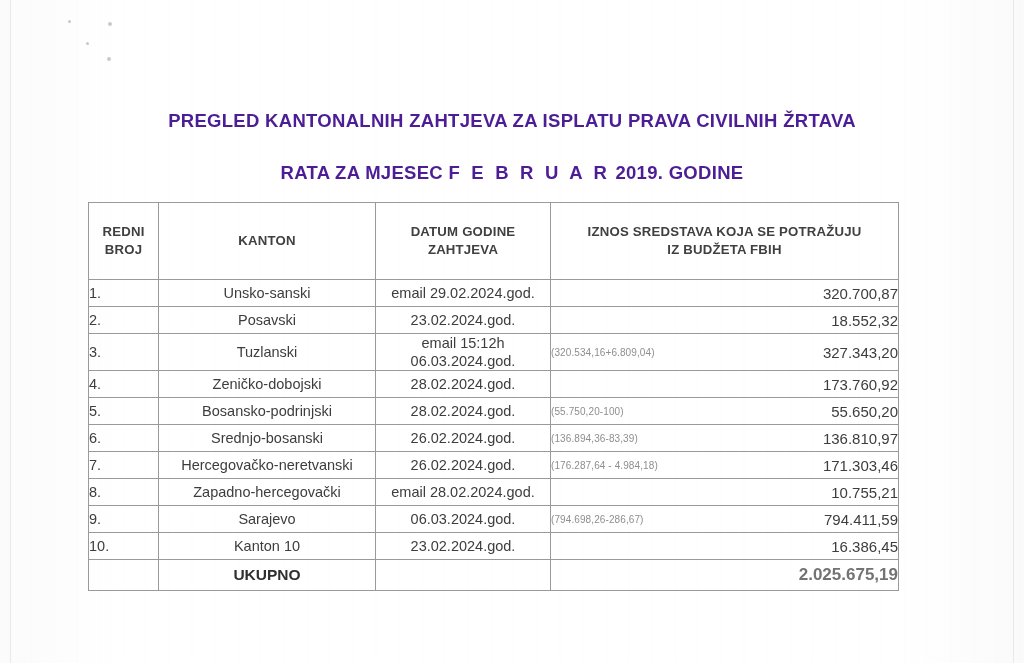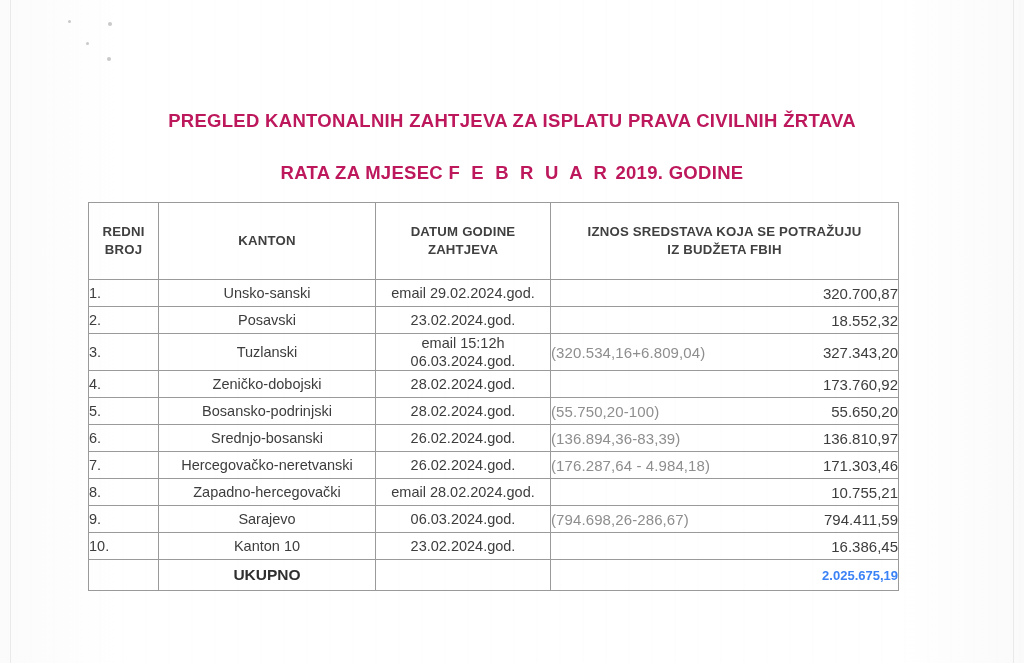--- a/index.html
+++ b/index.html
@@ -57,21 +57,21 @@
     width: 1024px;
     height: 663px;
   }
 
   
   .doc-title {
     position: absolute;
     left: 0;
     width: 1024px;
     text-align: center;
-    color: #be185d;
+    color: #4c1d95;
     font-weight: bold;
     letter-spacing: 0.3px;
   }
   #title-line-1 {
     top: 110px;
     font-size: 18.5px;
   }
   #title-line-2 {
     top: 162px;
     font-size: 18.5px;
@@ -142,21 +142,21 @@
     margin-top: 33px;
   }
   .amount-wrap {
     display: flex;
     align-items: center;
     justify-content: space-between;
     width: 100%;
     height: 100%;
   }
   .amount-note {
-    font-size: 15px;
+    font-size: 10px;
     color: #8e8e8e;
     white-space: nowrap;
     letter-spacing: 0.1px;
   }
   .amount-note:empty { display: inline-block; }
   .amount-value {
     font-size: 15px;
     text-align: right;
     white-space: nowrap;
     margin-left: auto;
@@ -166,22 +166,22 @@
   
   tr#total-row td { height: 30px; }
   #total-row .cell-kanton {
     font-weight: bold;
     font-size: 15.5px;
     color: #2f2f2f;
     margin-top: 25px;
   }
   #total-row .amount-value {
     font-weight: bold;
-    font-size: 13px;
-    color: #3b82f6;
+    font-size: 17px;
+    color: #737373;
   }
   #total-row .cell-num { background: transparent; }
 </style>
 </head>
 <body>
 
 <div id="scan-page"></div>
 <div class="page-edge left"></div>
 <div class="page-edge right"></div>
 

